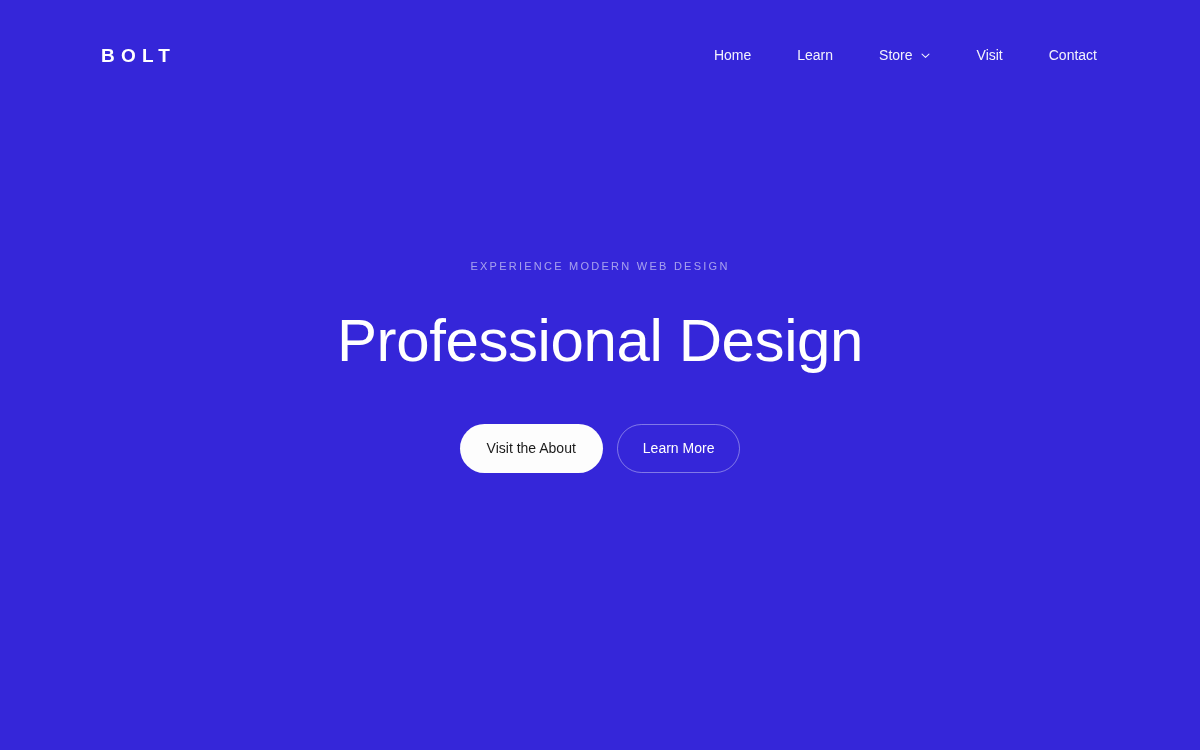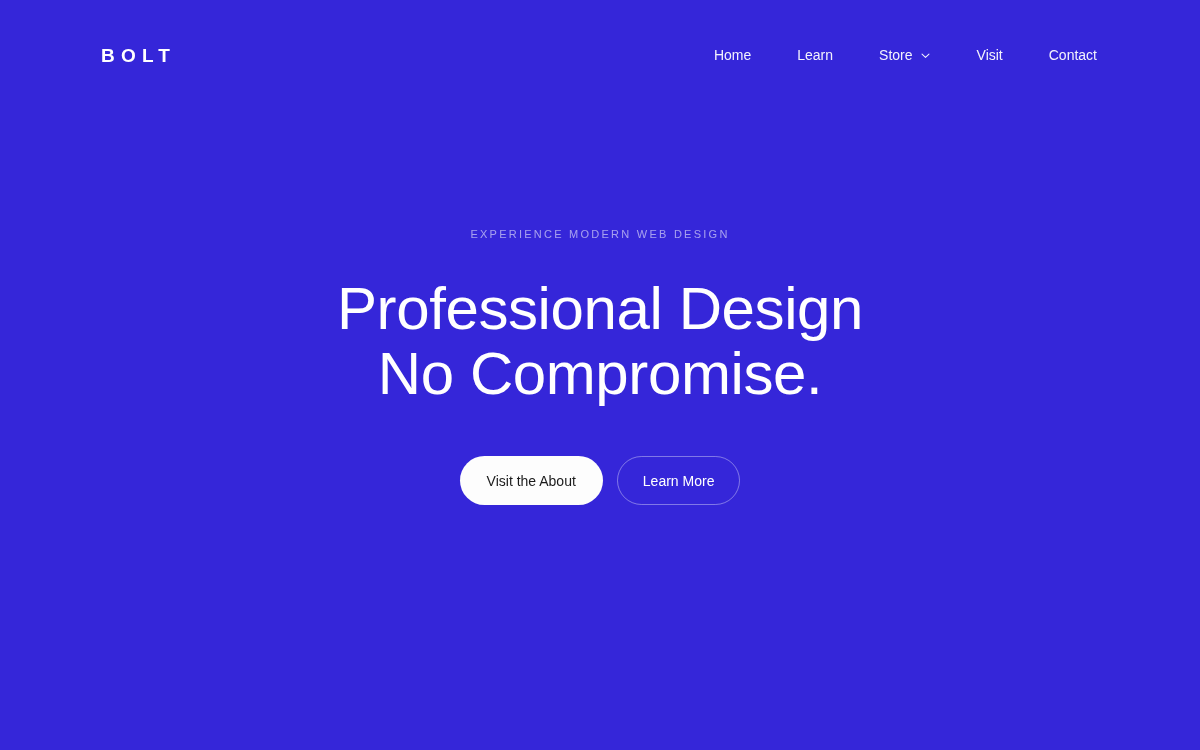--- a/index.html
+++ b/index.html
@@ -191,21 +191,20 @@
 
     </nav>
   </header>
 
   <section class="hero">
 
     <p class="hero-eyebrow">EXPERIENCE MODERN WEB DESIGN</p>
 
     <h1 class="hero-title">
       <span class="title-line">Professional Design</span>
-      <span class="title-line">No Compromise.</span>
     </h1>
 
     <div class="hero-actions">
       <a class="btn btn-primary" href="#">Visit the About</a>
       <a class="btn btn-secondary" href="#">Learn More</a>
     </div>
 
   </section>
 
 </div>

